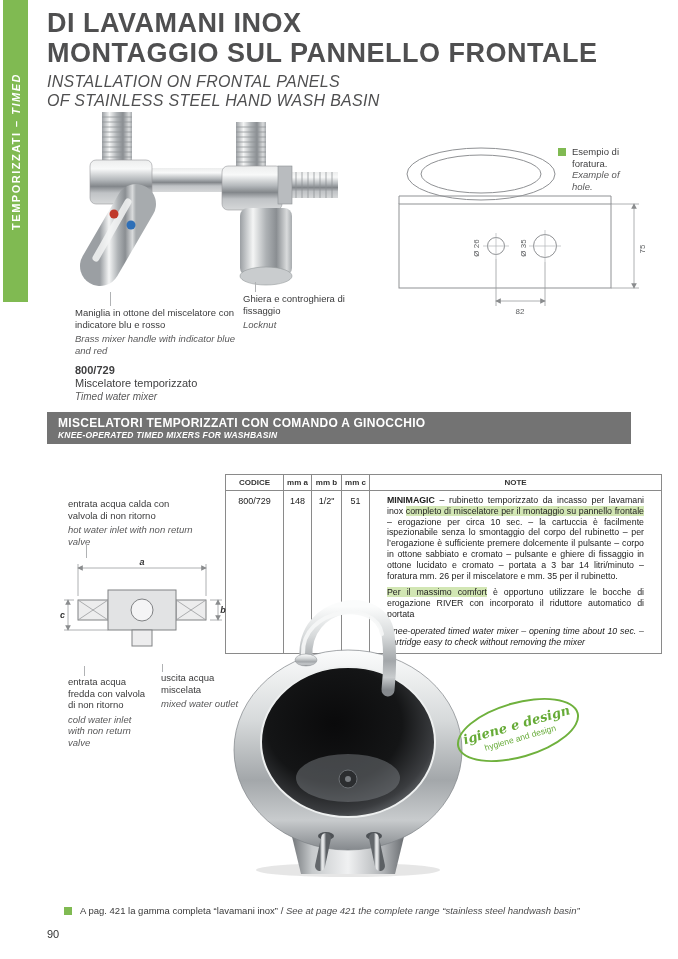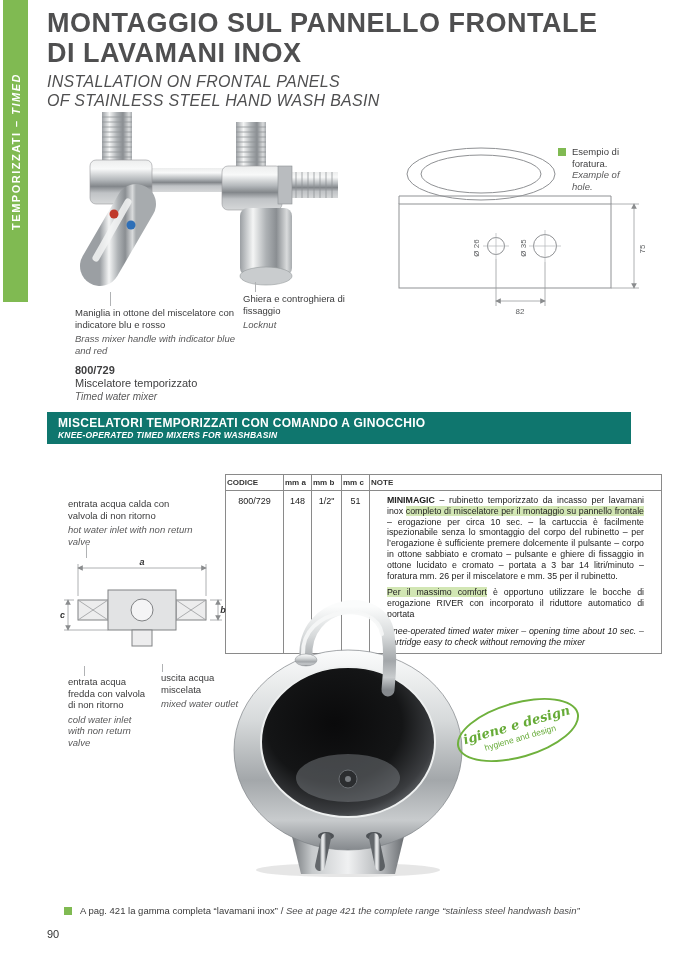--- a/index.html
+++ b/index.html
@@ -45,30 +45,30 @@
   .legend .txt { overflow:hidden; width:62px; }
   .legend .en { display:block; font-style:italic; color:#59595a; }
 
   .sq { display:inline-block; width:8px; height:8px; background:#80ba52; }
 
   .product { position:absolute; left:75px; top:364px; font-size:11px; line-height:13px; }
   .product .code { font-weight:bold; }
   .product .en { font-style:italic; font-size:10px; color:#59595a; }
 
   
-  .banner { position:absolute; left:47px; top:412px; width:584px; height:32px; background:#0f766e;
+  .banner { position:absolute; left:47px; top:412px; width:584px; height:32px; background:#737373;
             color:#ffffff; box-sizing:border-box; padding:4px 0 0 11px; }
   .banner .l1 { font-size:12px; font-weight:bold; letter-spacing:0.3px; }
   .banner .l2 { font-size:8.5px; font-weight:bold; font-style:italic; margin-top:0; letter-spacing:0.2px; }
 
   
   .spec-table { position:absolute; left:225px; top:474px; width:436px; border-collapse:collapse;
                 table-layout:fixed; }
   .spec-table th, .spec-table td { border:1px solid #8a8a8a; }
-  .spec-table th { font-size:8px; font-weight:bold; color:#333; padding:3px 1px; text-align:left; }
+  .spec-table th { font-size:8px; font-weight:bold; color:#333; padding:3px 1px; text-align:center; }
   .spec-table td.c { font-size:9px; text-align:center; vertical-align:top; padding-top:5px; color:#222; }
   .spec-table td.note-cell { font-size:8.8px; line-height:10.8px; padding:4px 5px 6px;
                              text-align:justify; color:#222; vertical-align:top; }
   .note-cell p { margin:0 12px 6px; }
   .note-cell p:last-child { margin-bottom:0; }
   .note-cell .ital { font-style:italic; }
   .hl { background:#d2e6b4; }
 
   
   .stamp { position:absolute; left:455px; top:702px; width:122px; height:52px;
@@ -89,22 +89,22 @@
 
 <div class="page">
 
   <div class="sidebar">
     <div class="sidebar-label">
       <span>TEMPORIZZATI – </span><span class="en">TIMED</span>
     </div>
   </div>
 
   <div class="title">
+    <div>DI LAVAMANI INOX</div>
     <div>MONTAGGIO SUL PANNELLO FRONTALE</div>
-    <div>DI LAVAMANI INOX</div>
   </div>
   <div class="subtitle">
     <div>INSTALLATION ON FRONTAL PANELS</div>
     <div>OF STAINLESS STEEL HAND WASH BASIN</div>
   </div>
 
   <div class="fig-mixer">
     <svg viewBox="0 0 300 195" width="300" height="195">
       <defs>
         <linearGradient id="chromeV" x1="0" y1="0" x2="0" y2="1">

